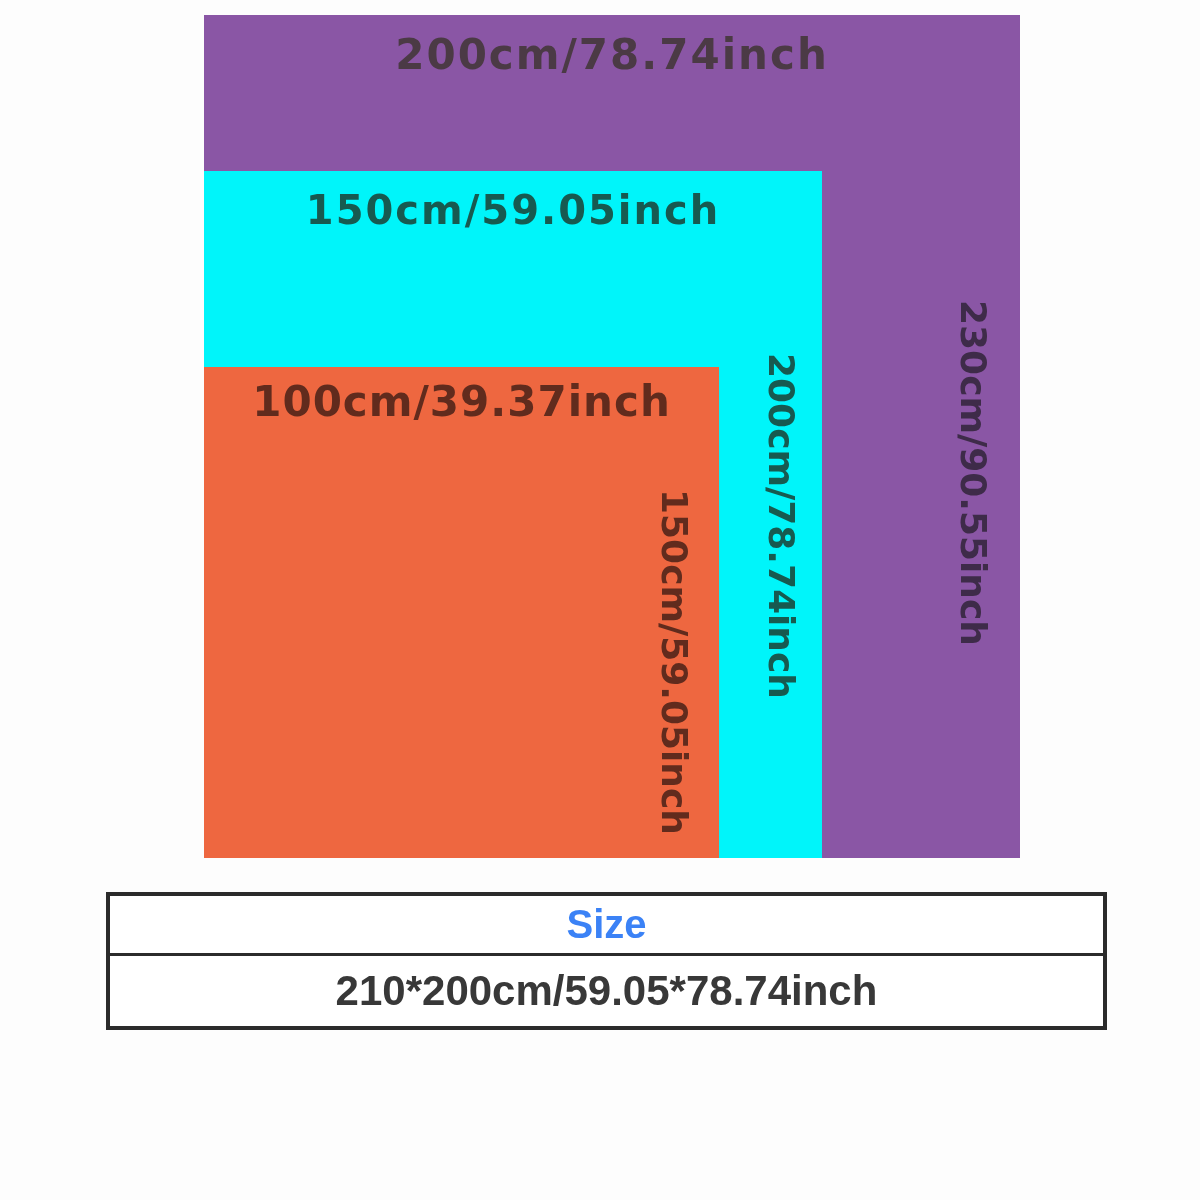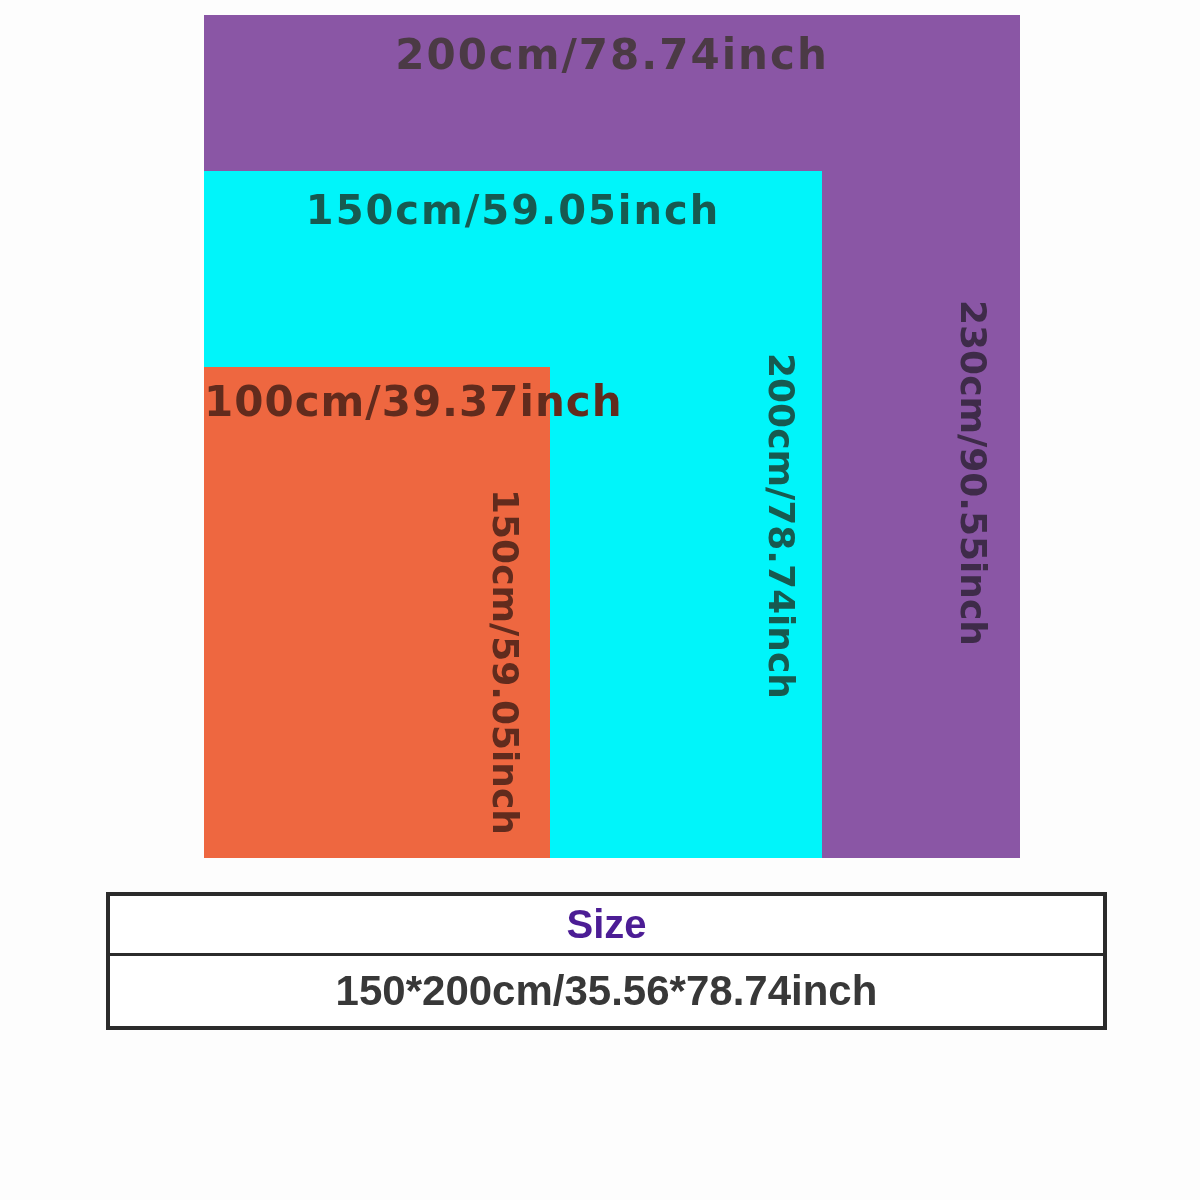--- a/index.html
+++ b/index.html
@@ -24,21 +24,21 @@
     width: 816px; height: 843px;
     background: #8a56a5;
   }
   .rect-medium {
     left: 204px; top: 171px;
     width: 618px; height: 687px;
     background: #00f5fa;
   }
   .rect-small {
     left: 204px; top: 367px;
-    width: 346px; height: 491px;
+    width: 515px; height: 491px;
     background: #ee6740;
   }
 
   .w-label {
     position: absolute;
     left: 0; right: 0;
     text-align: center;
     font-weight: bold;
     white-space: nowrap;
   }
@@ -105,21 +105,21 @@
     font-weight: bold;
     font-size: 42px;
     color: #383838;
     letter-spacing: 0px;
     white-space: nowrap;
   }
   .size-table .t-header {
     border-top: none;
     height: 57px;
     font-size: 40px;
-    color: #4c1d95;
+    color: #3b82f6;
   }
 </style>
 </head>
 <body>
 
 <div class="canvas">
 
   <div class="rect rect-large">
     <div class="w-label">200cm/78.74inch</div>
     <div class="h-label">230cm/90.55inch</div>
@@ -130,16 +130,16 @@
     <div class="h-label">200cm/78.74inch</div>
   </div>
 
   <div class="rect rect-small">
     <div class="w-label">100cm/39.37inch</div>
     <div class="h-label">150cm/59.05inch</div>
   </div>
 
   <div class="size-table">
     <div class="t-row t-header">Size</div>
-    <div class="t-row">150*200cm/35.56*78.74inch</div>
+    <div class="t-row">210*200cm/59.05*78.74inch</div>
   </div>
 
 </div>
 
 </body></html>

